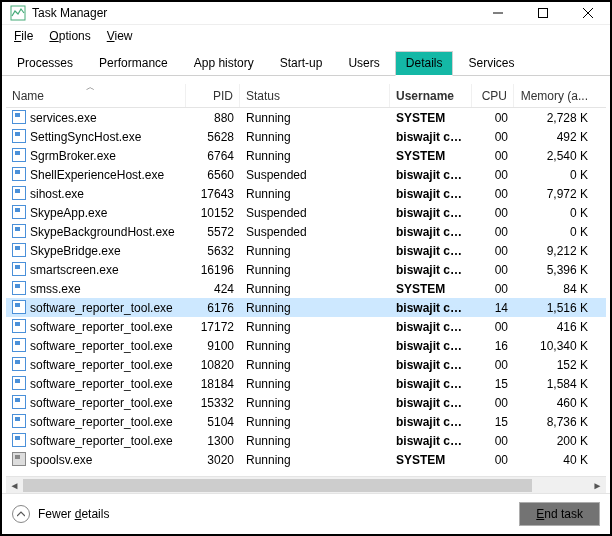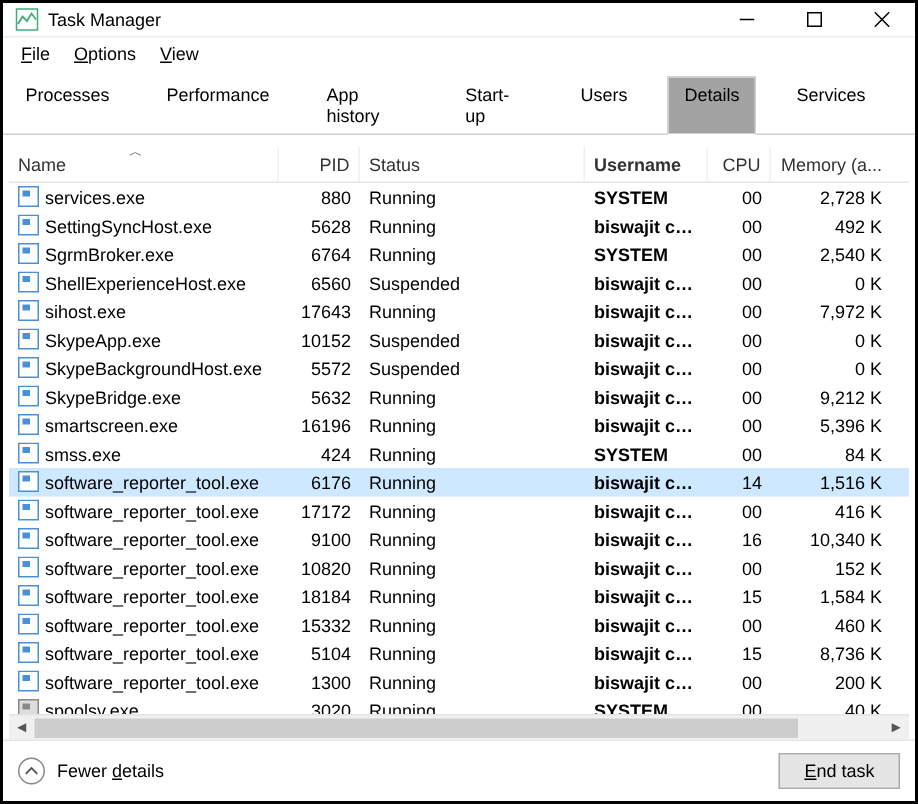--- a/index.html
+++ b/index.html
@@ -38,35 +38,35 @@
 }
 .menubar span {
   padding: 2px 6px;
   font-size: 12px;
 }
 .menubar span u { text-decoration: underline; }
 .tabs {
   display: flex;
   border-bottom: 1px solid #d0d0d0;
   padding: 4px 22px 0 4px;
-  gap: 16px;
+  gap: 4px;
 }
 .tab {
   padding: 4px 10px 5px 10px;
   font-size: 12px;
   border: 1px solid transparent;
   border-bottom: none;
   cursor: pointer;
   position: relative;
 }
 .tab.active {
   border: 1px solid #d0d0d0;
   border-bottom: 1px solid #fff;
   margin-bottom: -1px;
-  background: #a3a3a3;
+  background: #14b8a6;
 }
 .table-wrap {
   flex: 1;
   overflow: hidden;
   display: flex;
   flex-direction: column;
   padding: 8px 4px 0 4px;
 }
 .thead {
   display: flex;
@@ -167,21 +167,21 @@
   width: 18px; height: 18px;
   border: 1px solid #888;
   border-radius: 50%;
   display: flex; align-items: center; justify-content: center;
   font-size: 10px;
 }
 .footer .spacer { flex: 1; }
 .end-task {
   padding: 4px 16px;
   border: 1px solid #adadad;
-  background: #e5e5e5;
+  background: #737373;
   font-size: 12px;
   cursor: pointer;
 }
 </style>
 </head>
 <body>
 
 <div class="titlebar">
   <svg class="app-icon" viewBox="0 0 16 16">
     <rect x="1" y="1" width="14" height="14" fill="none" stroke="#4a7" stroke-width="1"></rect>

